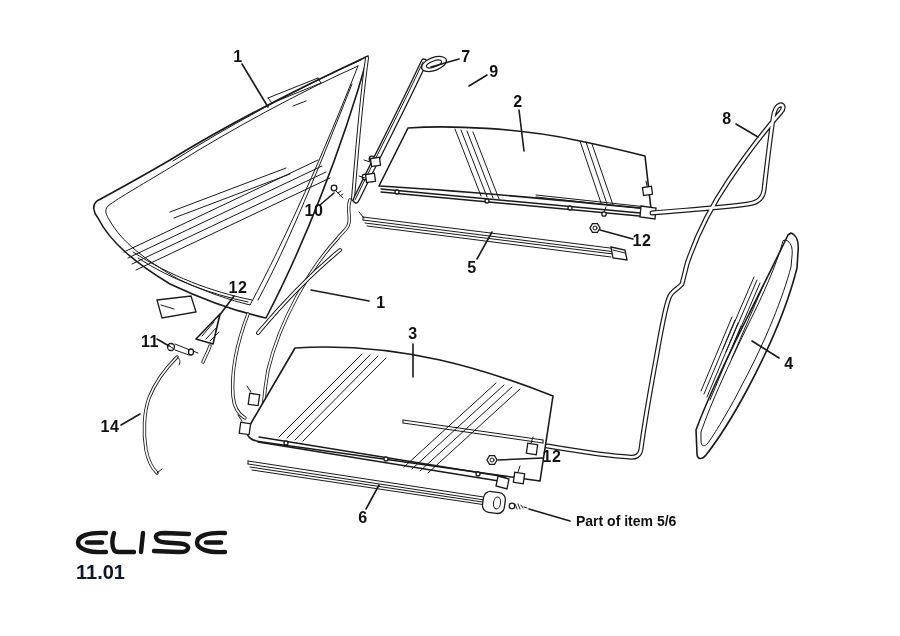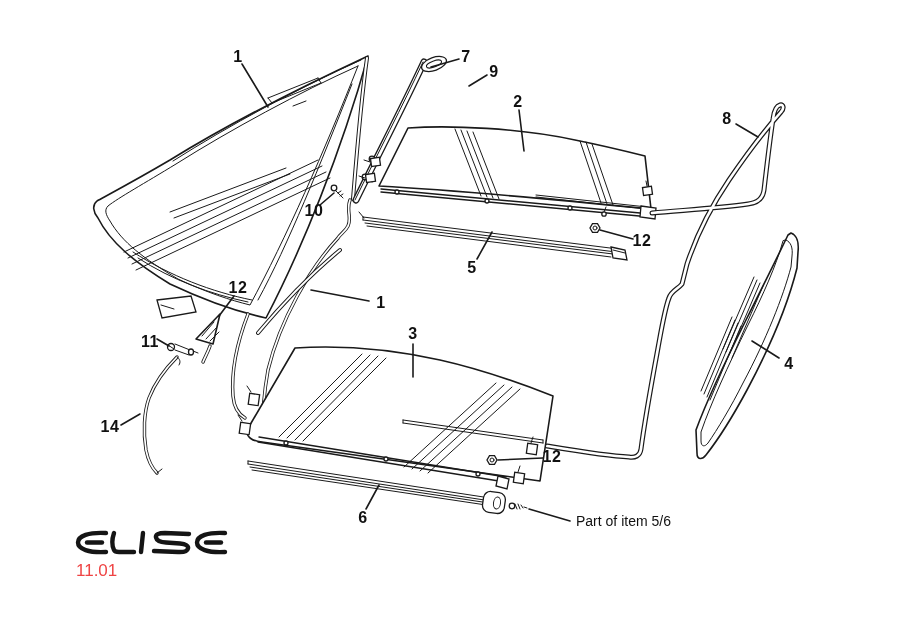--- a/index.html
+++ b/index.html
@@ -1,22 +1,22 @@
 <!DOCTYPE html>
 <html><head>
 <meta charset="utf-8">
 <style>
   html,body{margin:0;padding:0;background:#fff;}
   .stage{position:relative;width:900px;height:636px;background:#fff;overflow:hidden;
          font-family:"Liberation Sans",sans-serif;}
   .art{position:absolute;left:0;top:0;}
   .co{position:absolute;transform:translate(-50%,-50%);font-weight:bold;font-size:16px;
       color:#111;letter-spacing:0.5px;white-space:nowrap;}
-  .part-note{position:absolute;transform:translateY(-50%);font-weight:normal;font-size:14px;color:#111;}
-  .page-code{position:absolute;font-weight:normal;font-size:17px;color:#ef4444;}
+  .part-note{position:absolute;transform:translateY(-50%);font-weight:bold;font-size:14px;color:#111;}
+  .page-code{position:absolute;font-weight:bold;font-size:20px;color:#0f172a;}
   .logo{position:absolute;}
   
   .ln{fill:none;stroke:#1a1a1a;stroke-width:1.4;stroke-linecap:round;stroke-linejoin:round;}
   .thin{fill:none;stroke:#1a1a1a;stroke-width:1;stroke-linecap:round;}
   .glass{fill:#ffffff;stroke:#1a1a1a;stroke-width:1.6;stroke-linejoin:round;}
   .dblo{fill:none;stroke:#1a1a1a;stroke-width:4;stroke-linecap:round;stroke-linejoin:round;}
   .dbli{fill:none;stroke:#ffffff;stroke-width:2;stroke-linecap:round;stroke-linejoin:round;}
   .selo{fill:none;stroke:#1a1a1a;stroke-width:5;stroke-linecap:round;stroke-linejoin:round;}
   .seli{fill:none;stroke:#ffffff;stroke-width:2.6;stroke-linecap:round;stroke-linejoin:round;}
   .thno{fill:none;stroke:#1a1a1a;stroke-width:3.4;stroke-linecap:round;stroke-linejoin:round;}

